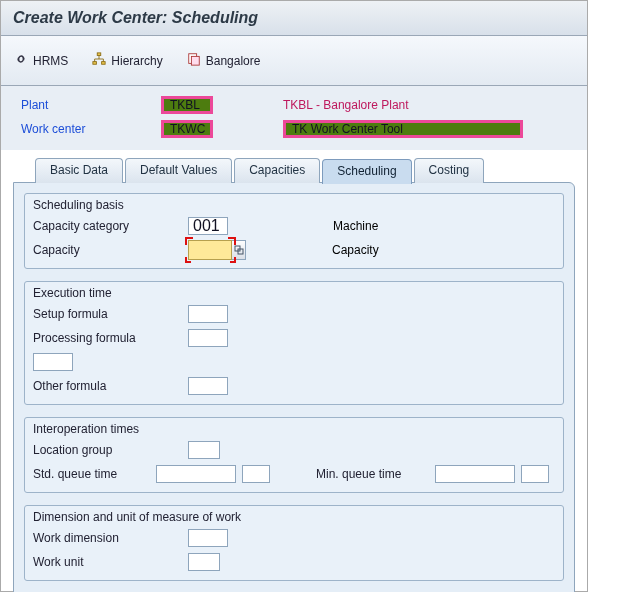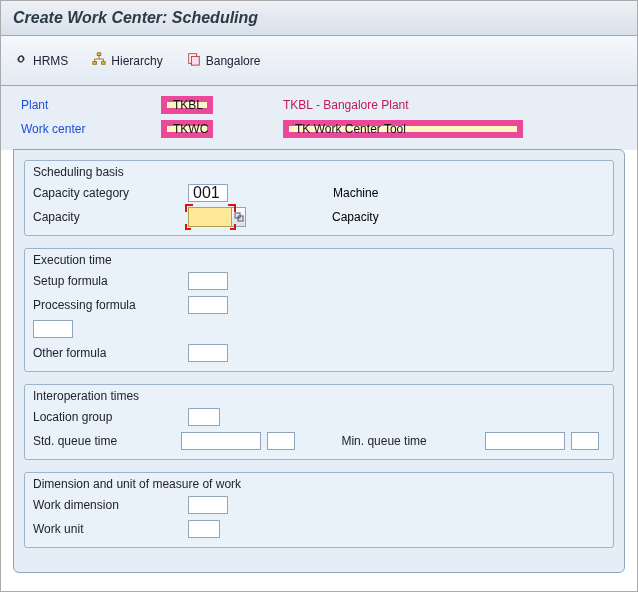--- a/index.html
+++ b/index.html
@@ -1,26 +1,26 @@
 <!DOCTYPE html>
 <html><head>
 <meta charset="utf-8">
 <style>
   * { box-sizing: border-box; font-family: Arial, sans-serif; font-size: 12px; }
   html, body { margin: 0; padding: 0; background: #fff; }
-  .frame { width: 638px; height: 592px; background: #fff; border: 1px solid #aaa; position: relative; }
+  .frame { width: 588px; height: 592px; background: #fff; border: 1px solid #aaa; position: relative; }
   .titlebar { background: linear-gradient(#eef1f5,#d8e0ea); border-bottom: 1px solid #9aa7b6; padding: 8px 12px; }
   .titlebar h1 { margin: 0; font-size: 16px; font-style: italic; font-weight: bold; color: #2d3a47; }
   .toolbar { background: linear-gradient(#f5f8fc,#e3eaf2); border-bottom: 1px solid #9aa7b6; padding: 14px 10px; display: flex; gap: 18px; align-items: center; }
   .tbtn { display: inline-flex; align-items: center; gap: 5px; color: #223; cursor: default; padding: 2px 3px; }
   .tbtn svg { width: 14px; height: 14px; }
   .header-fields { padding: 10px 20px 6px 20px; background:#e8eef5;}
   .hrow { display: flex; align-items: center; margin-bottom: 6px; }
   .hlabel { width: 140px; color: #1d4ed8; }
-  .readonly-box { background: #fef9c3; border: 6px solid #ec4899; padding: 1px 6px; height: 18px; min-width: 50px; display:inline-flex; align-items:center; color:#112;}
+  .readonly-box { background: #4d7c0f; border: 3px solid #ec4899; padding: 1px 6px; height: 18px; min-width: 50px; display:inline-flex; align-items:center; color:#112;}
   .readonly-long { flex: 0 0 240px; width: 240px; }
   .hspacer { width: 70px;}
   .readonly-text { width: 170px; color:#be185d; }
   .tabstrip { margin: 8px 12px 0 34px; display: flex; gap: 0; position: relative; z-index: 2; }
   .tab { padding: 4px 14px 5px 14px; margin-right: 2px; font-size: 12px; color:#234; cursor: default;
          background: linear-gradient(#f3f7fb,#dbe4ee); border: 1px solid #8ea5bc; border-bottom: none;
          border-radius: 4px 4px 0 0; }
   .tab.active { background: #c9dcef; color:#123; border-color:#7d9bbd; position: relative; top:1px; padding-bottom:6px;}
   .tabpanel { margin: 0 12px 10px 12px; border: 1px solid #8ea5bc; border-radius: 0 6px 6px 6px;
               background: #e5eef7; padding: 10px 10px 12px 10px; position: relative; top:-1px;}
@@ -97,20 +97,27 @@
       <div class="readonly-text">TKBL - Bangalore Plant</div>
     </div>
     <div class="hrow">
       <div class="hlabel">Work center</div>
       <div class="readonly-box" style="width:52px">TKWC</div>
       <div class="hspacer"></div>
       <div class="readonly-box readonly-long">TK Work Center Tool</div>
     </div>
   </div>
 
+  <div class="tabstrip">
+    <div class="tab">Basic Data</div>
+    <div class="tab">Default Values</div>
+    <div class="tab">Capacities</div>
+    <div class="tab active">Scheduling</div>
+    <div class="tab">Costing</div>
+  </div>
 
   <div class="tabpanel">
 
     <div class="group">
       <div class="gtitle">Scheduling basis</div>
       <div class="gbody">
         <div class="grow">
           <div class="glabel">Capacity category</div>
           <input class="txt w40" value="001" style="">
           <div style="width:105px"></div>

